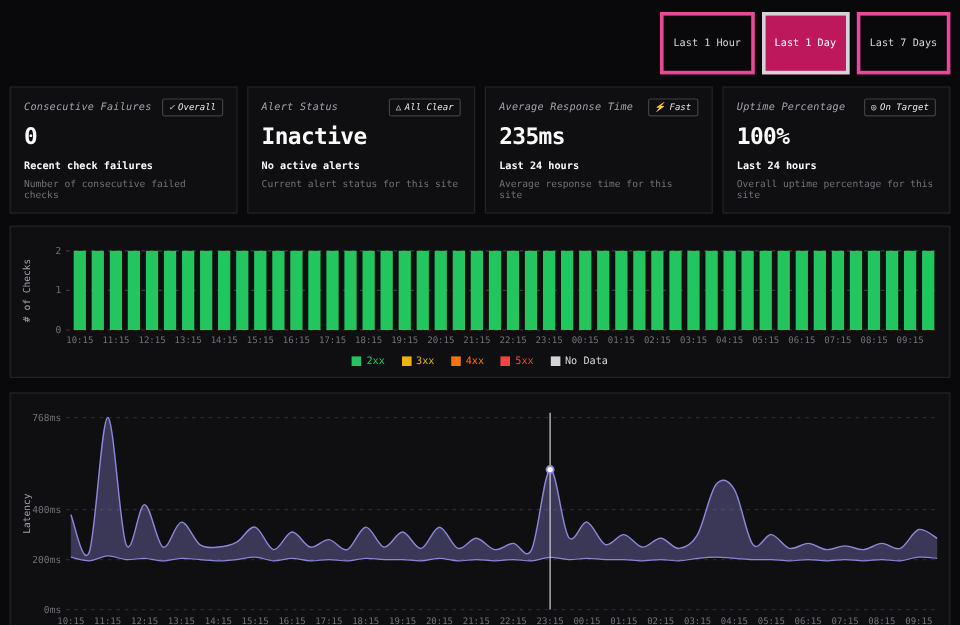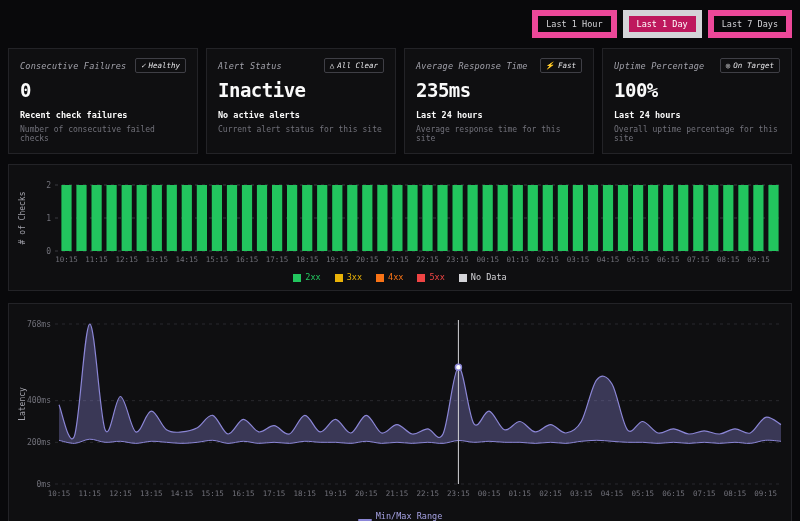--- a/index.html
+++ b/index.html
@@ -6,22 +6,22 @@
   html,body { width:800px; height:521px; }
   body {
     background:#09090b;
     color:#fafafa;
     font-family:"DejaVu Sans Mono","Liberation Mono",monospace;
     overflow:hidden;
   }
   .topbar { display:flex; justify-content:flex-end; gap:6px; padding:10px 8px 10px; }
   .range-btn {
     font-family:inherit; font-size:8.5px; color:#d4d4d8;
-    background:#09090b; border:6px solid #ec4899;
-    padding:3px 8px; cursor:pointer; line-height:1.2;
+    background:#09090b; border:3px solid #ec4899;
+    padding:18px 8px; cursor:pointer; line-height:1.2;
   }
   .range-btn.active { background:#be185d; border-color:#d4d4d8; color:#ffffff; }
 
   .cards { display:flex; gap:8px; padding:0 8px; }
   .card { flex:1; background:#0f0f11; border:1px solid #232327; padding:9px 11px 10px; }
   .card-head { display:flex; justify-content:space-between; align-items:center;font-style:italic; }
   .card-label { font-size:8.5px; color:#a1a1aa; letter-spacing:0.2px; }
   .badge {
     display:inline-flex; align-items:center; gap:3px;
     border:1px solid #3f3f46; color:#e4e4e7;
@@ -31,21 +31,21 @@
   .card-value { font-size:19px; font-weight:bold; margin:6px 0 9px; letter-spacing:-0.5px; }
   .card-sub { font-size:8.5px; font-weight:bold; margin-bottom:5px; color:#fafafa; }
   .card-desc { font-size:8px; color:#71717a; }
 
   .panel { margin:10px 8px 0; background:#0f0f11; border:1px solid #232327; padding:8px 6px 4px; }
   .panel.latency { margin-top:12px; padding-bottom:8px; }
   .chart-wrap { position:relative; }
   svg text { font-family:"DejaVu Sans Mono","Liberation Mono",monospace; }
 
   .legend-row { display:flex; justify-content:center; align-items:center; gap:14px; padding:3px 0 4px; font-size:8.5px; }
-  .legend-item { display:inline-flex; align-items:flex-end; gap:4px; }
+  .legend-item { display:inline-flex; align-items:center; gap:4px; }
   .swatch { width:8px; height:8px; display:inline-block; }
   .legend-line { width:14px; height:2px; display:inline-block; border-radius:1px; }
 
   .tooltip {
     position:absolute; background:#0b0b0d; border:1px solid #3f3f46;
     padding:7px 9px; width:max-content; pointer-events:none; z-index:5;
   }
   .tooltip-title { font-size:9px; font-weight:bold; margin-bottom:5px; color:#fafafa; }
   .tooltip-text { font-size:8.5px; color:#d4d4d8; }
 </style>
@@ -57,21 +57,21 @@
   <button class="range-btn active">Last 1 Day</button>
   <button class="range-btn">Last 7 Days</button>
 </div>
 
 <div class="cards">
   <div class="card">
     <div class="card-head">
       <span class="card-label">Consecutive Failures</span>
       <span class="badge">
         <span class="badge-icon">✓</span>
-        <span>Healthy</span>
+        <span>Overall</span>
       </span>
     </div>
     <div class="card-value">0</div>
     <div class="card-sub">Recent check failures</div>
     <div class="card-desc">Number of consecutive failed checks</div>
   </div>
 
   <div class="card">
     <div class="card-head">
       <span class="card-label">Alert Status</span>

